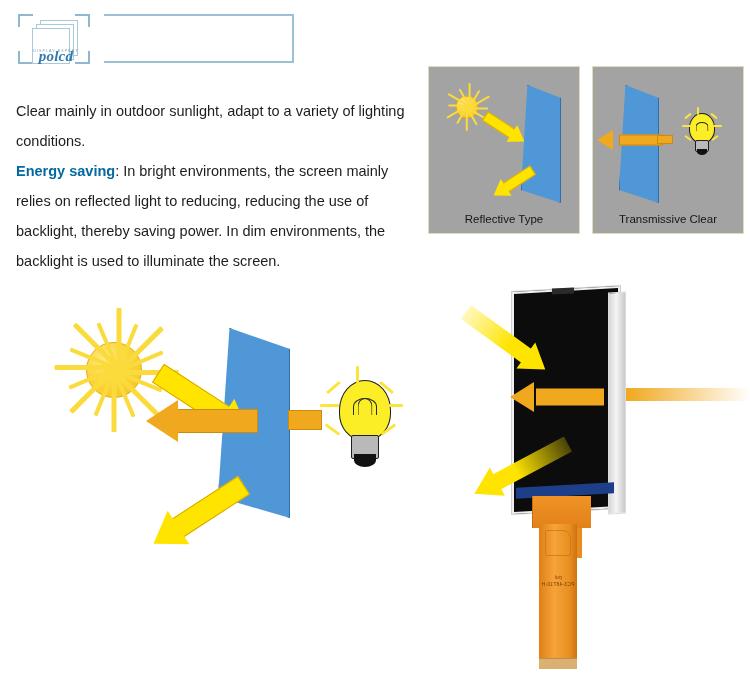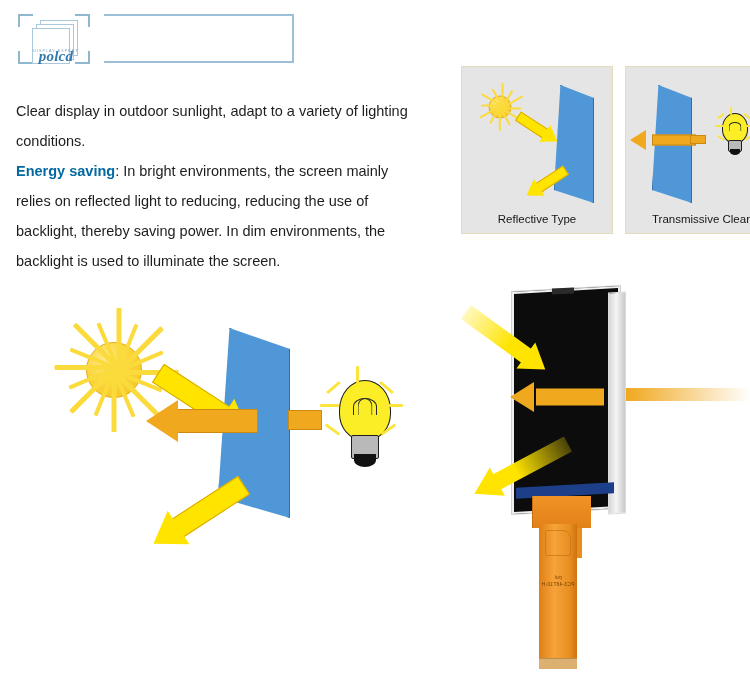--- a/index.html
+++ b/index.html
@@ -35,21 +35,21 @@
     color:#141414;letter-spacing:.3px;line-height:38px;}
 
   
   .copy{position:absolute;left:16px;top:96px;width:400px;
     font-size:14.5px;color:#1d1d1d;line-height:30px;}
   .copy p{margin:0;}
   .hl{color:#0369a1;font-weight:bold;}
 
   
   .panel{position:absolute;top:66px;width:152px;height:168px;
-    background:#e5e5e5;border:1px solid #e4dcb8;box-sizing:border-box;margin-left:33px;}
+    background:#a3a3a3;border:1px solid #e4dcb8;box-sizing:border-box;}
   .panel.p1{left:428px;}
   .panel.p2{left:592px;}
   .panel-label{position:absolute;left:0;bottom:8px;width:100%;text-align:center;
     font-size:11.5px;color:#151515;}
 
   
   .slab{position:absolute;}
   .slab i{display:block;width:100%;height:100%;background:#4f97d6;
     border:1px solid #2f6ea8;box-sizing:border-box;
     clip-path:polygon(16% 0%,100% 11%,100% 100%,0% 89%);}
@@ -121,21 +121,21 @@
       <span class="sheet s2"></span>
       <span class="sheet s3"></span>
       <span class="logo-text">polcd</span>
       <span class="logo-sub">DISPLAY EXPERT</span>
     </div>
 
     <div class="title-box"></div>
   </div>
 
   <div class="copy">
-    <p>Clear display in outdoor sunlight, adapt to a variety of lighting conditions.</p>
+    <p>Clear mainly in outdoor sunlight, adapt to a variety of lighting conditions.</p>
     <p><span class="hl">Energy saving</span><span>: In bright environments, the screen mainly relies on reflected light to reducing, reducing the use of backlight, thereby saving power. In dim environments, the backlight is used to illuminate the screen.</span></p>
   </div>
 
   <div class="panel p1">
 
     <div class="sunwrap" style="left:10px;top:12px;width:56px;height:56px;">
       <span class="core" style="width:21px;height:21px;"></span>
       <span class="ray" style="width:2.4px;height:24px;transform:rotate(0deg)   translate(-50%,0);"></span>
       <span class="ray" style="width:2.4px;height:20px;transform:rotate(30deg)  translate(-50%,0);"></span>
       <span class="ray" style="width:2.4px;height:24px;transform:rotate(60deg)  translate(-50%,0);"></span>

